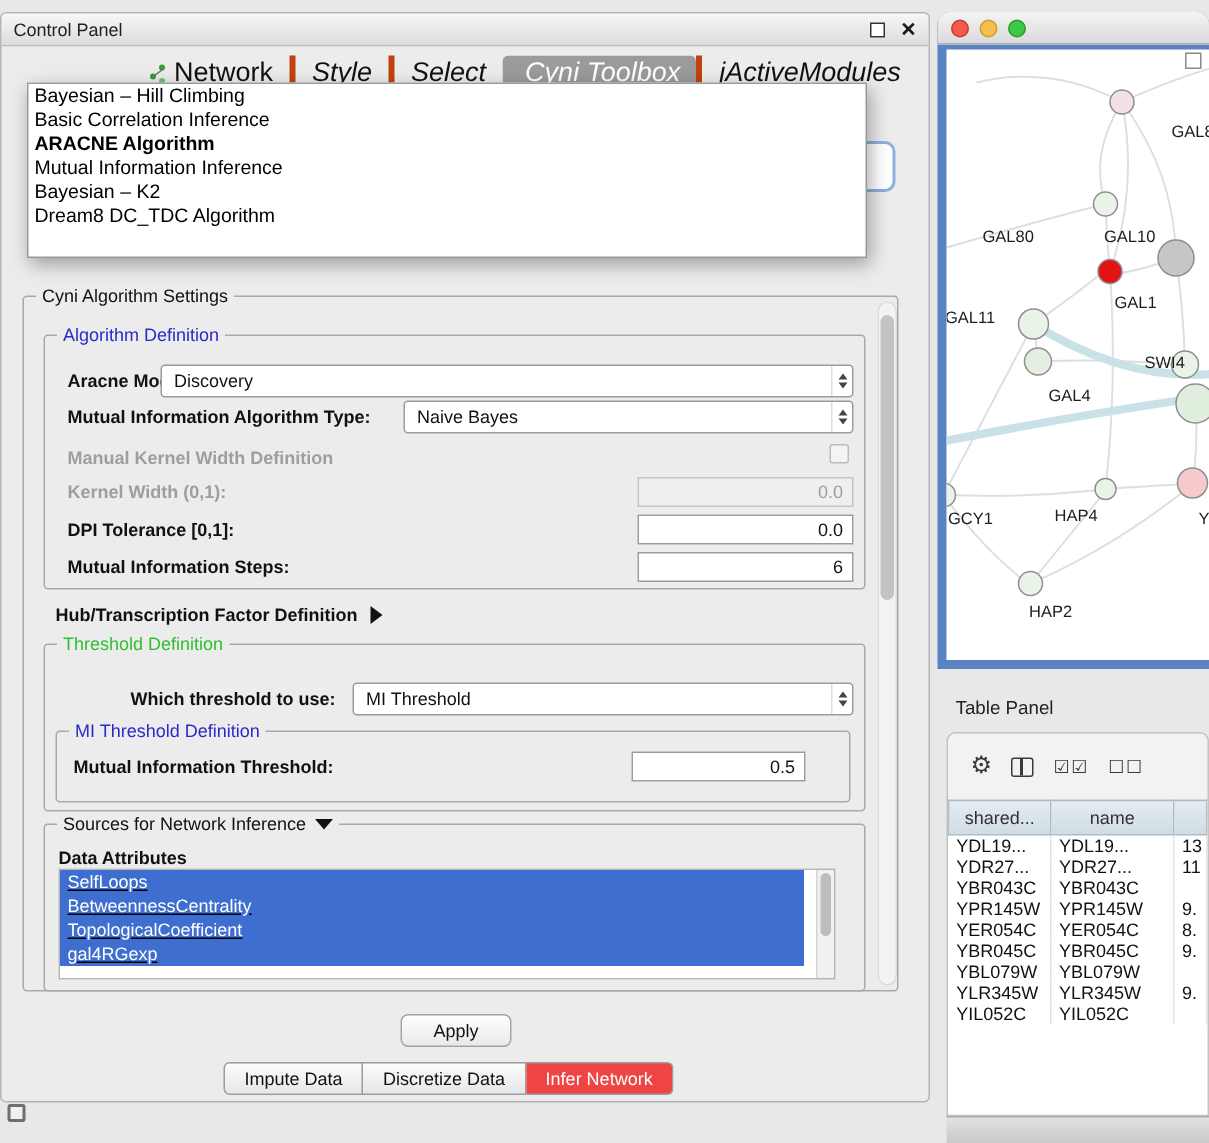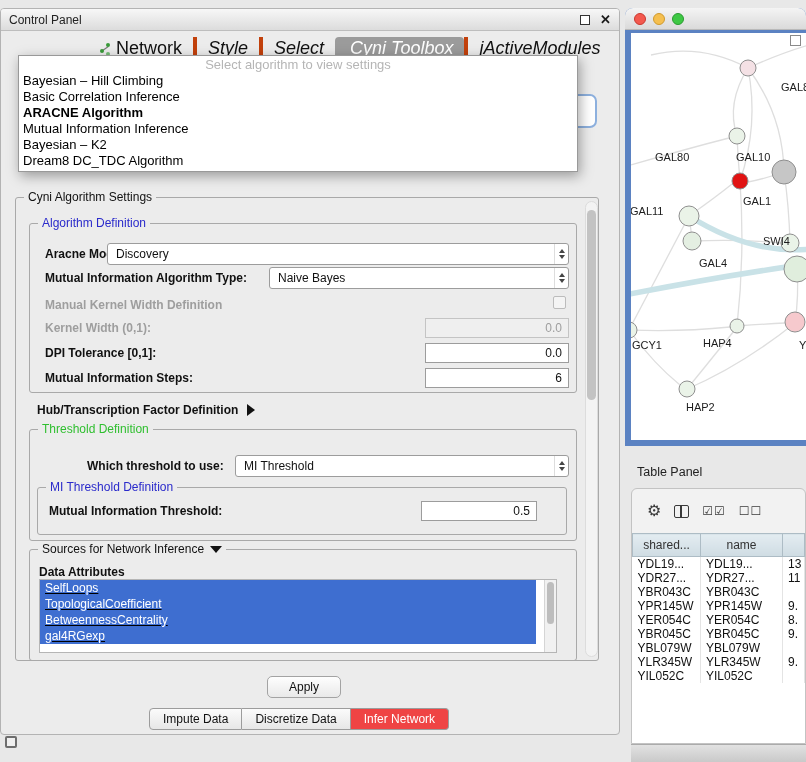--- a/index.html
+++ b/index.html
@@ -209,42 +209,41 @@
     <div class="fieldset" style="left:28px;top:540px;width:548px;height:112px;">
       <span class="legend" style="color:#111;">
         <span>Sources for Network Inference</span>
         <span class="tri-down-b"></span>
       </span>
     </div>
     <span class="lbl" style="left:38px;top:556px;">Data Attributes</span>
     <div class="attr-list">
       <div>
           <div class="attr-item selected">SelfLoops</div>
+          <div class="attr-item selected">BetweennessCentrality</div>
           <div class="attr-item selected">TopologicalCoefficient</div>
-          <div class="attr-item selected">BetweennessCentrality</div>
           <div class="attr-item selected">gal4RGexp</div>
         </div>
       <div class="attr-scroll">
         <div class="attr-thumb"></div>
       </div>
     </div>
 
     <div class="apply-btn">
       <span>Apply</span>
     </div>
 
     <div class="bottom-tabs">
         <div class="seg">Impute Data</div>
         <div class="seg">Discretize Data</div>
         <div class="seg active">Infer Network</div>
       </div>
   </div>
 
   <div class="popup">
-    <div class="popup-header">Select algorithm to view settings</div>
     <div>
         <div class="popup-item">Bayesian – Hill Climbing</div>
         <div class="popup-item">Basic Correlation Inference</div>
         <div class="popup-item selected">ARACNE Algorithm</div>
         <div class="popup-item">Mutual Information Inference</div>
         <div class="popup-item">Bayesian – K2</div>
         <div class="popup-item">Dream8 DC_TDC Algorithm</div>
       </div>
   </div>
 

